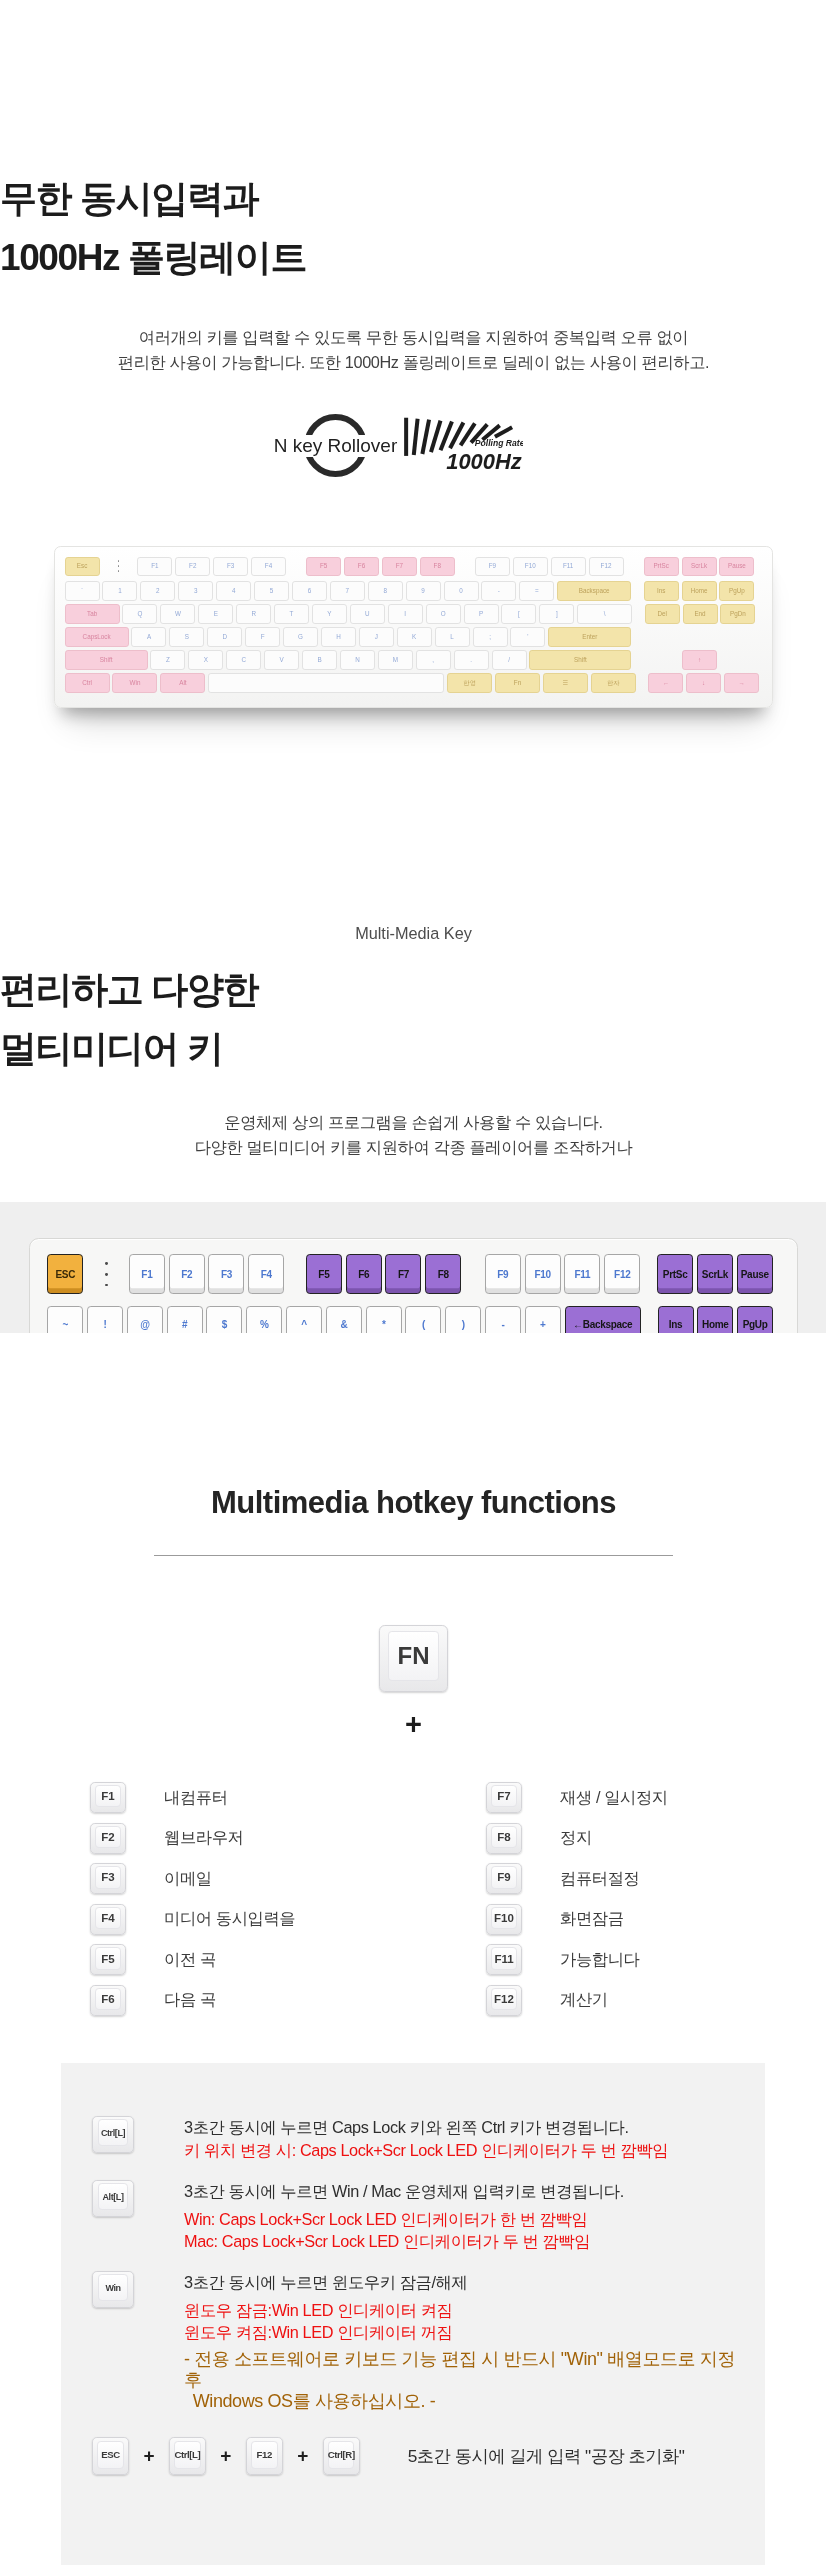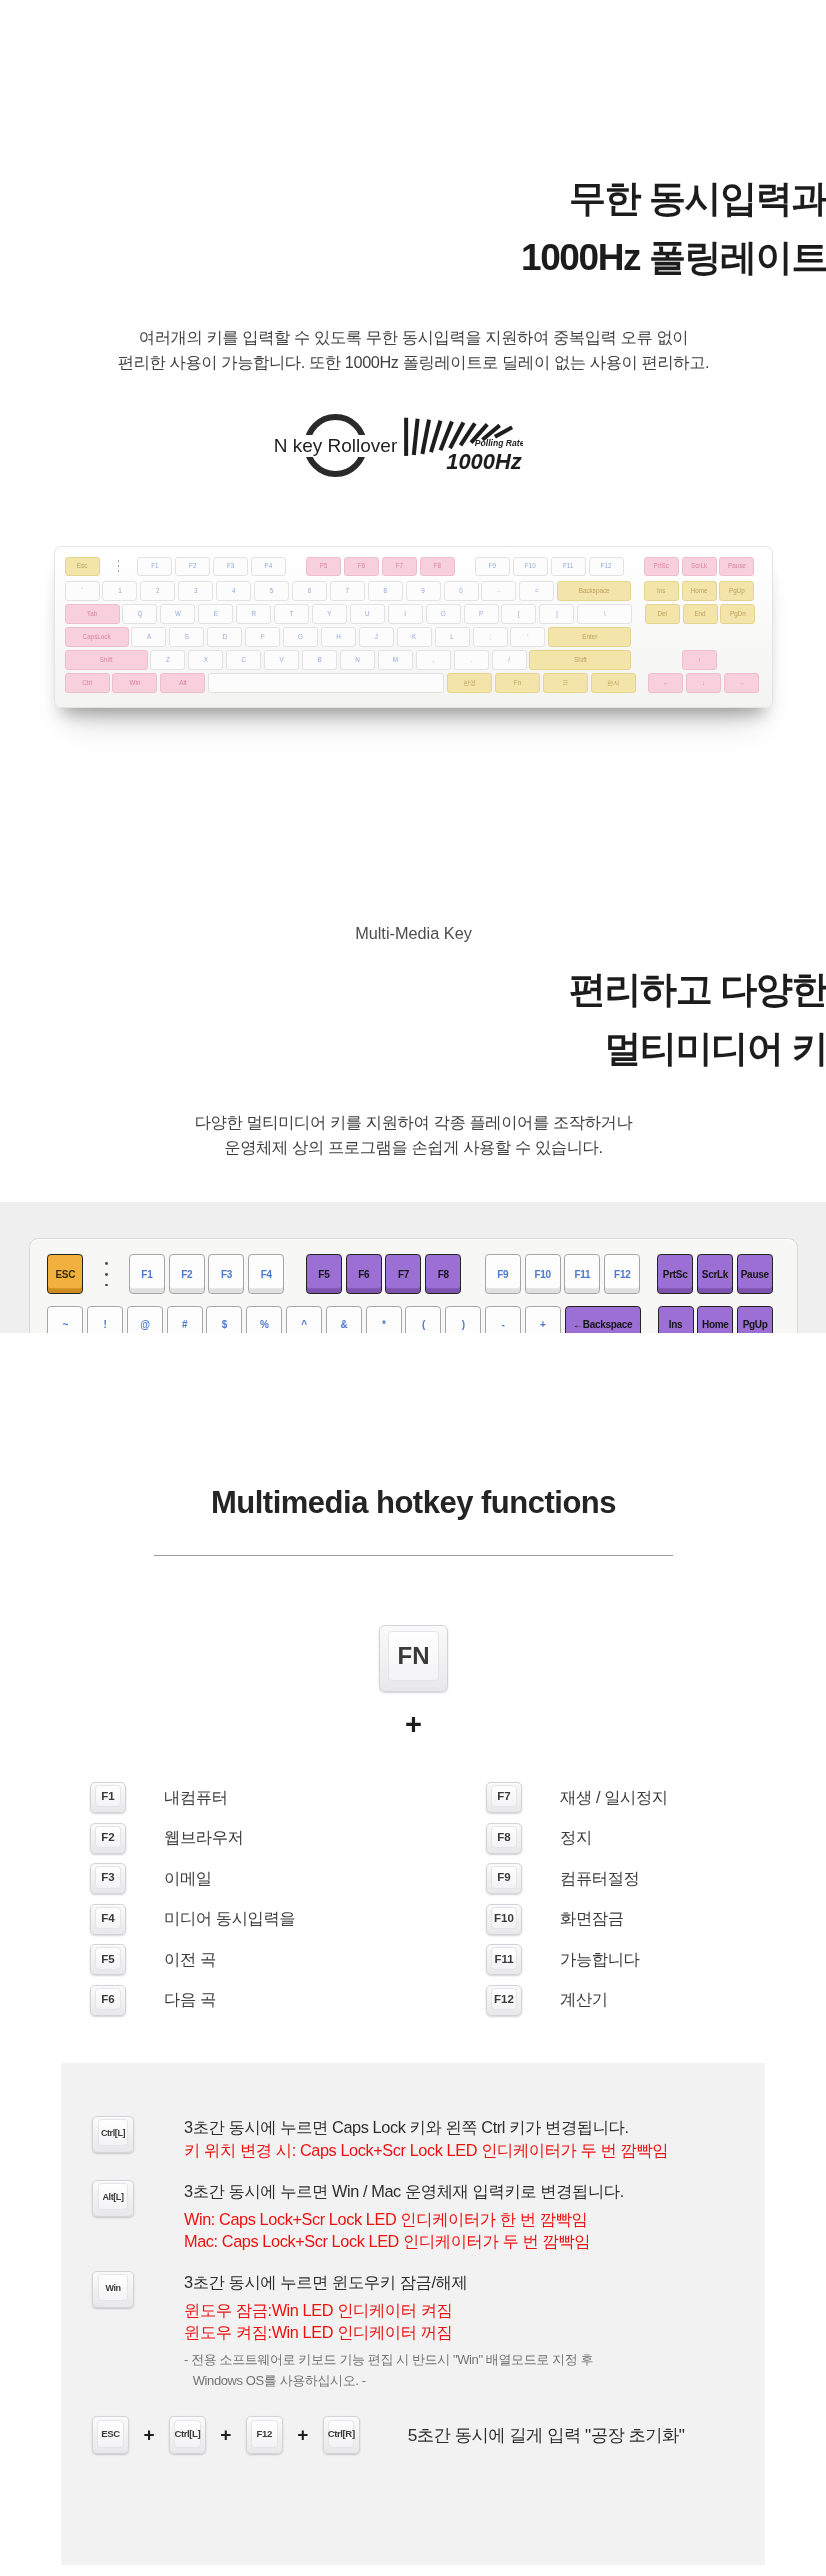--- a/index.html
+++ b/index.html
@@ -2,21 +2,21 @@
 <html><head>
 <meta charset="utf-8">
 <style>
   html,body{margin:0;padding:0;background:#fff;}
   .page{position:relative;width:827px;height:2576px;margin:0 auto;background:#fff;
         font-family:"Liberation Sans",sans-serif;overflow:hidden;}
 
   
   .sec-label{position:absolute;left:0;width:100%;text-align:center;
              font-size:16.3px;color:#4d4d4d;}
-  .h1{position:absolute;left:0;width:100%;text-align:right;font-weight:bold;
+  .h1{position:absolute;left:0;width:100%;text-align:left;font-weight:bold;
       font-size:37px;line-height:59px;color:#1c1c1c;letter-spacing:-1.4px;}
   .para{position:absolute;left:0;width:100%;text-align:center;
         font-size:16.3px;line-height:25px;color:#3f3f3f;letter-spacing:-0.4px;}
   #label1{top:137px;} #title1{top:169px;} #para1{top:325px;}
   #label2{top:924px;} #title2{top:960px;} #para2{top:1110px;}
 
   
   #icons{position:absolute;top:412px;left:0;width:100%;display:flex;
          justify-content:center;align-items:center;gap:33px;}
   .nkr{position:relative;width:63px;height:63px;}
@@ -87,21 +87,21 @@
   #notes{position:absolute;top:2063px;left:61px;width:704px;height:502px;box-sizing:border-box;
          background:#f2f2f2;padding:53px 29px 0 31px;}
   .nrow{display:flex;align-items:flex-start;margin-bottom:19px;}
   .nkeycol{flex:0 0 58px;}
   .kc-m{width:42px;height:37px;border-radius:4.8px;}
   .kc-m .face{font-size:9px;letter-spacing:-0.4px;}
   .ntext{margin-left:34px;flex:1;}
   .nblack{font-size:16.3px;line-height:23px;color:#2e2e2e;letter-spacing:-0.4px;}
   .nred{font-size:16.3px;line-height:22px;color:#ee1111;letter-spacing:-0.4px;}
   .nred-first{margin-top:4.8px;}
-  .nnote{font-size:13px;line-height:21px;color:#737373;letter-spacing:-0.4px;}
+  .nnote{font-size:18px;line-height:21px;color:#a16207;letter-spacing:-0.4px;}
   .nnote-first{margin-top:6.7px;}
   .nnote-second{padding-left:8.7px;}
 
   .combo{display:flex;align-items:center;margin-top:25px;}
   .kc-c{width:37px;height:38px;border-radius:4.8px;flex:0 0 37px;}
   .kc-c .face{font-size:9.6px;letter-spacing:-0.4px;}
   .combo .plus{margin:0 14.4px;font-size:19px;font-weight:bold;color:#1f1f1f;}
   .combo-text{margin-left:48px;font-size:17.3px;color:#2d2d2d;letter-spacing:-0.5px;white-space:nowrap;}
 </style>
 </head>
@@ -256,22 +256,22 @@
         <div class="pk-key pk-p" style="width: 35px;">→</div>
       </div>
     </div>
 
   <div id="label2" class="sec-label">Multi-Media Key</div>
   <div id="title2" class="h1">
     <div>편리하고 다양한</div>
     <div>멀티미디어 키</div>
   </div>
   <div id="para2" class="para">
+    <div>운영체제 상의 프로그램을 손쉽게 사용할 수 있습니다.</div>
     <div>다양한 멀티미디어 키를 지원하여 각종 플레이어를 조작하거나</div>
-    <div>운영체제 상의 프로그램을 손쉽게 사용할 수 있습니다.</div>
   </div>
 
   <div id="band">
     <div id="kb-diagram">
         <div class="dk-row">
           <div class="dk-key dk-o" style="width: 36px;">ESC</div>
           <div class="dk-led" style="width: 38px;">
             <i></i>
             <i></i>
             <i></i>

